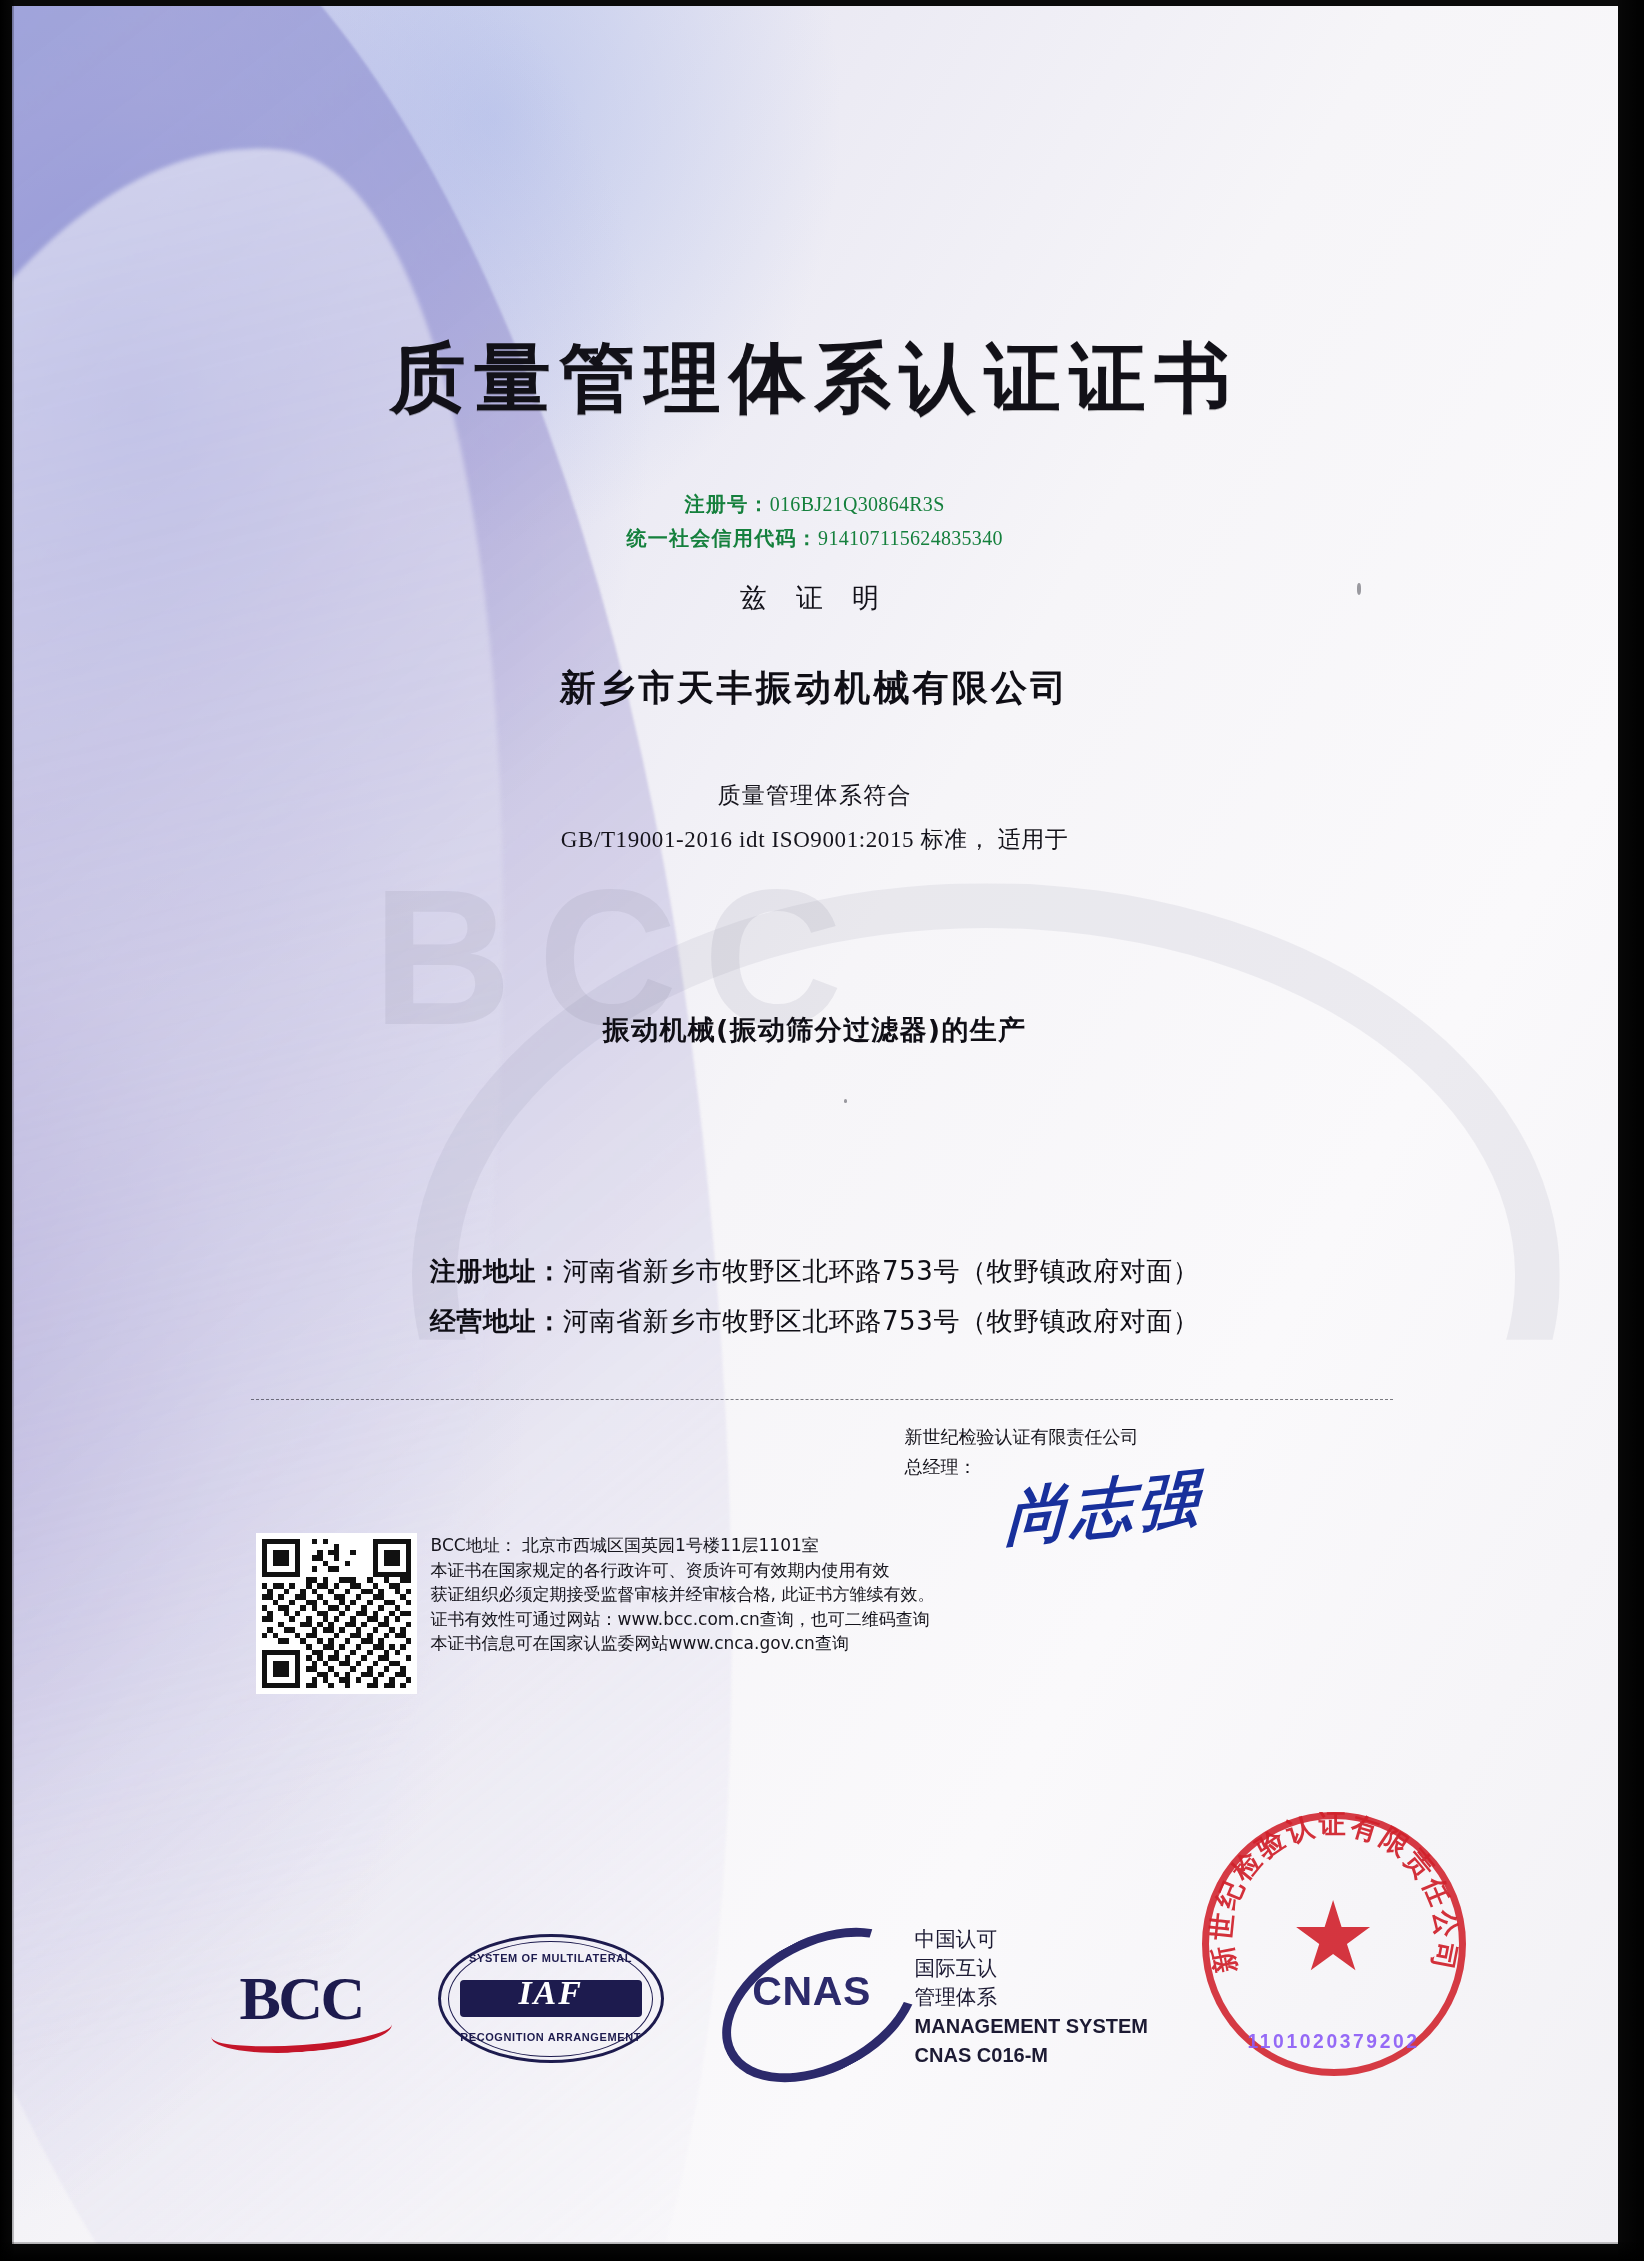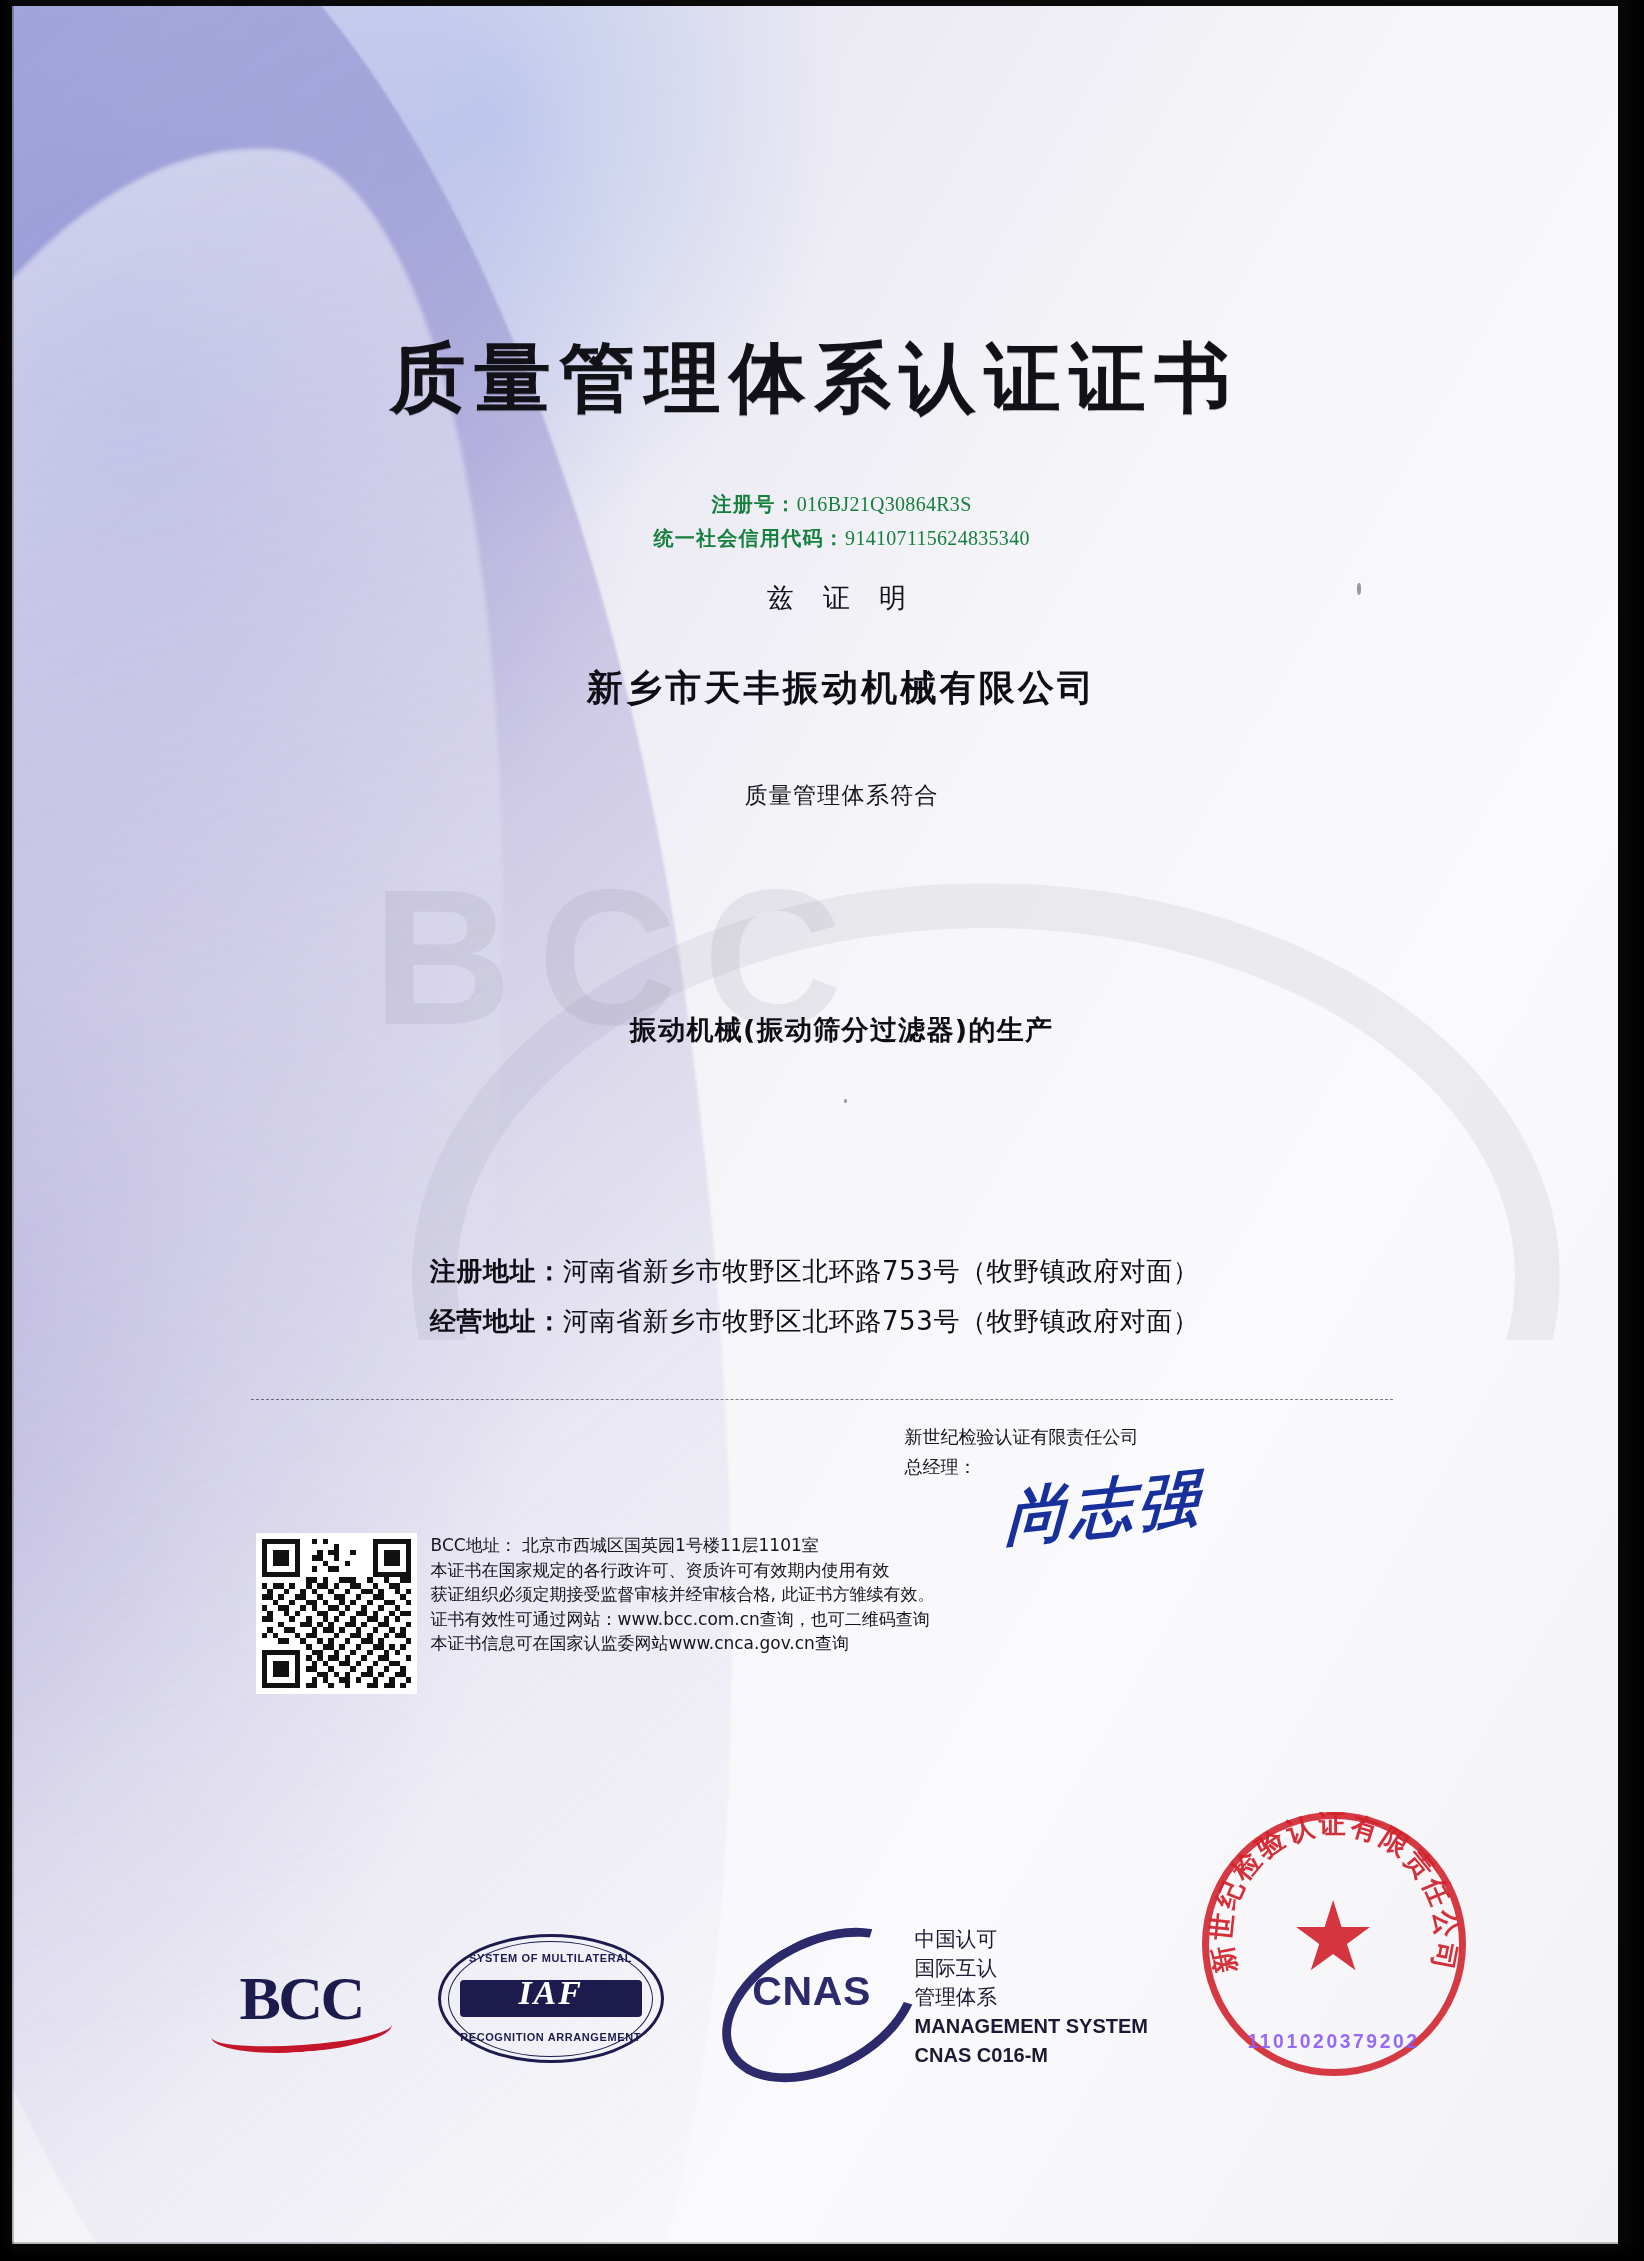--- a/index.html
+++ b/index.html
@@ -89,21 +89,20 @@
     border: 45px solid rgba(120,122,150,0.10);
     border-radius: 50%;
     border-bottom-color: rgba(120,122,150,0.05);
     clip-path: inset(0 0 42% 0);
   }
 
   
   .content {
     position: absolute;
     inset: 0;
-    padding-left: 27px;
   }
 
   .title {
     position: absolute;
     top: 322px;
     left: 0;
     width: 1606px;
     text-align: center;
     font-family: "DejaVu Sans", sans-serif;
     font-weight: bold;
@@ -493,20 +492,21 @@
 
       <div class="regline reg2">
         <b>统一社会信用代码：</b><span>914107115624835340</span>
       </div>
 
       <div class="zizheng">兹 证 明</div>
 
       <div class="company">新乡市天丰振动机械有限公司</div>
 
       <div class="conform">质量管理体系符合</div>
+      <div class="standard">GB/T19001-2016 idt ISO9001:2015 标准，  适用于</div>
 
       <div class="scope">振动机械(振动筛分过滤器)的生产</div>
 
       <div class="addr addr1">
         <b>注册地址：</b><span>河南省新乡市牧野区北环路753号（牧野镇政府对面）</span>
       </div>
       <div class="addr addr2">
         <b>经营地址：</b><span>河南省新乡市牧野区北环路753号（牧野镇政府对面）</span>
       </div>
 

